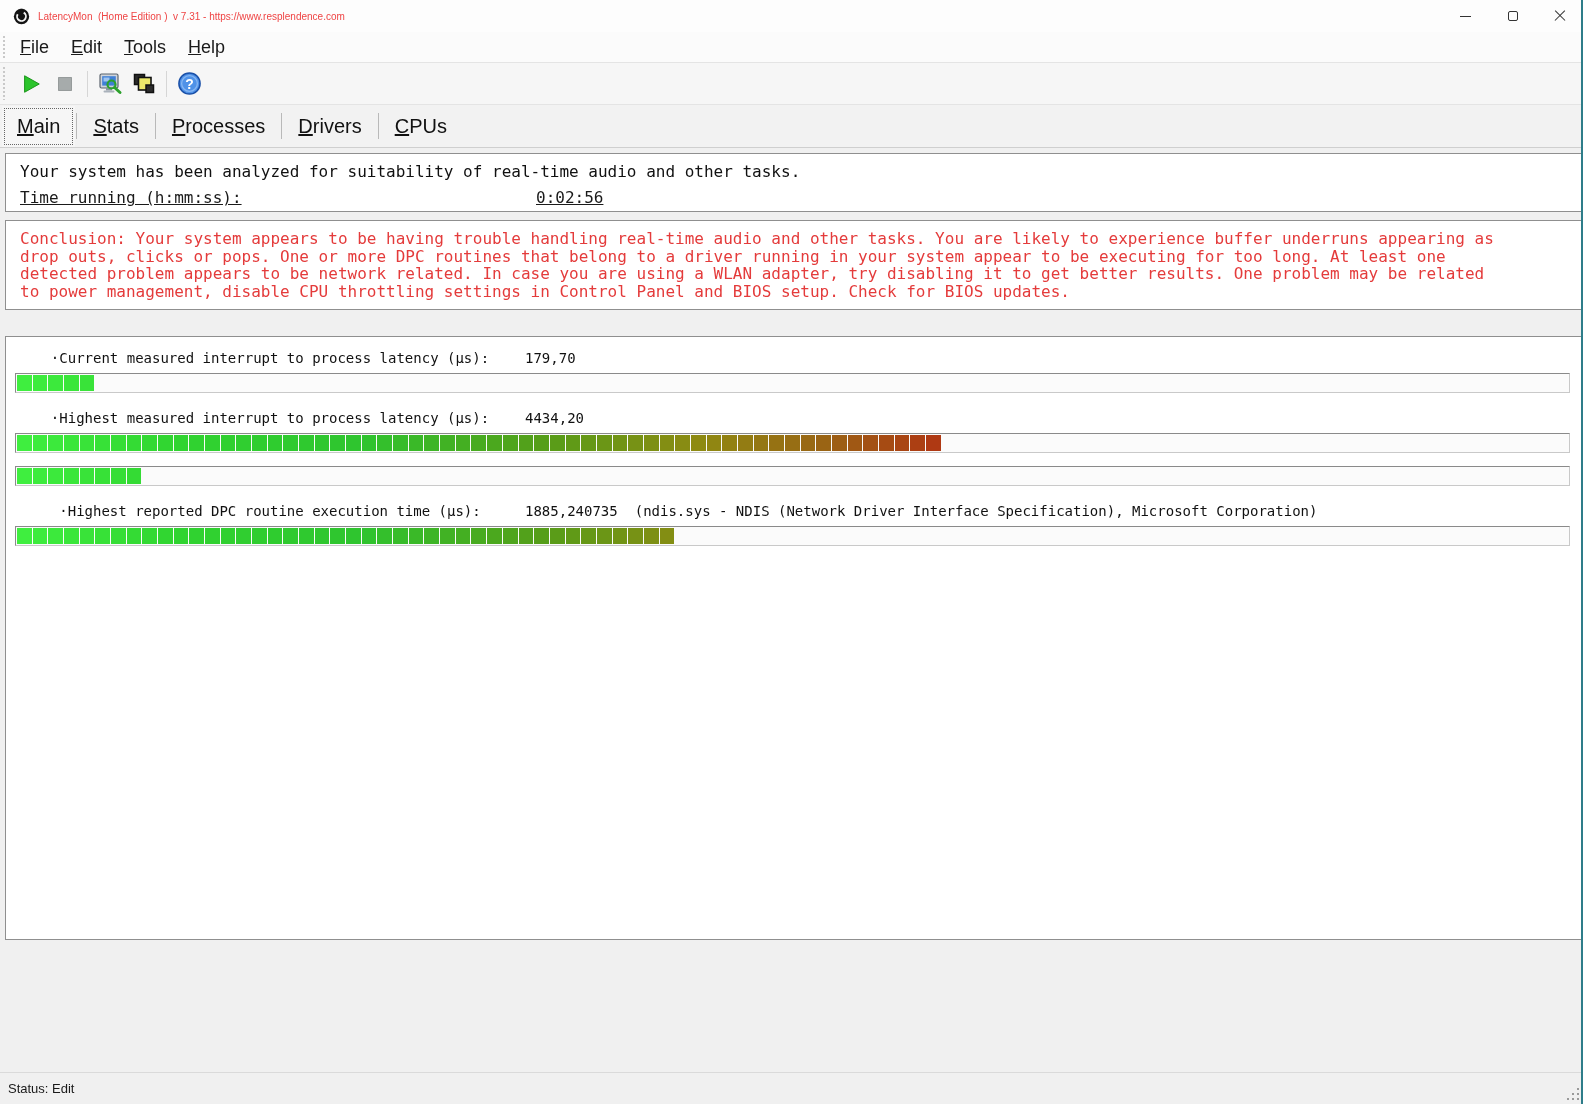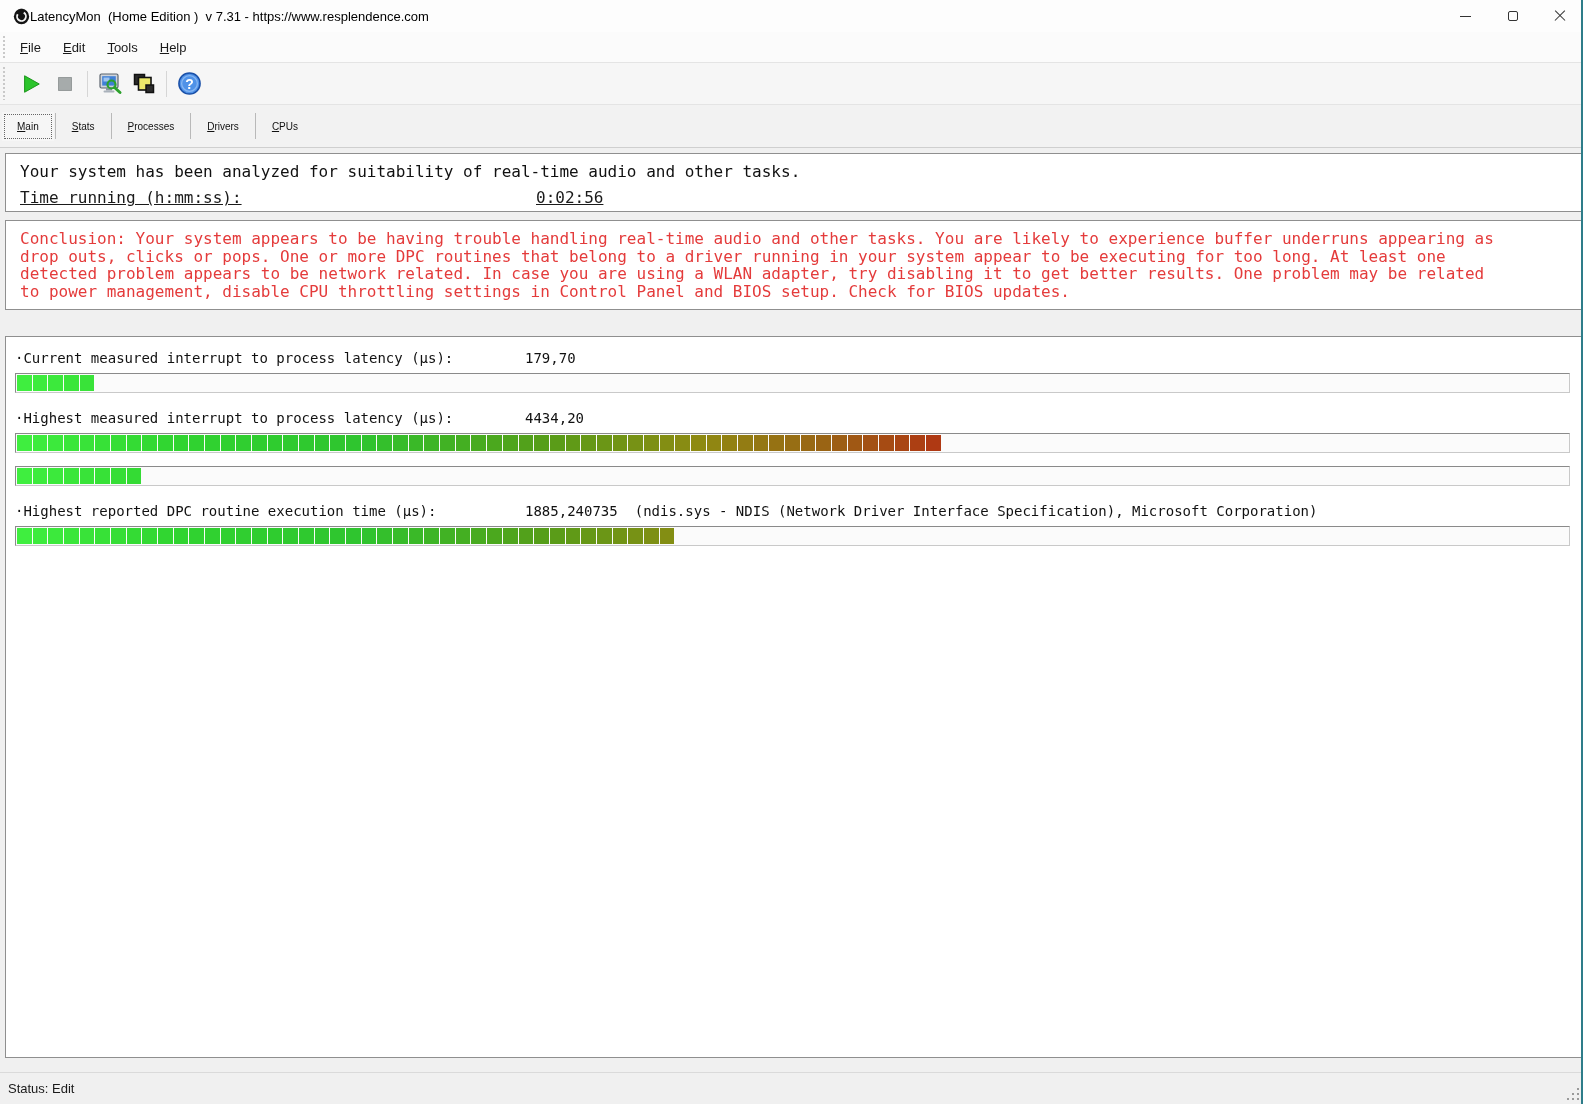--- a/index.html
+++ b/index.html
@@ -9,52 +9,52 @@
     background:#f0f0f0;
     position:relative;
     color:#1a1a1a;
   }
   
   .titlebar {
     height:32px; background:#fdfdfd; display:flex; align-items:center;
     padding-left:13px;
   }
   .app-logo { width:17px; height:17px; flex:0 0 17px; }
-  .title-text { font-size:13px; white-space:pre; color:#000000; }
+  .title-text { font-size:10px; margin-left:8px; white-space:pre; color:#ef4444; }
   .win-controls { margin-left:auto; display:flex; height:32px; }
   .win-btn { width:47px; height:32px; display:flex; align-items:center; justify-content:center; }
   .glyph-min { width:11px; height:1px; background:#333; }
   .glyph-max { width:10px; height:10px; border:1px solid #333; border-radius:2px; }
   .glyph-close { position:relative; width:12px; height:12px; }
   .glyph-close::before,.glyph-close::after {
     content:""; position:absolute; left:-1px; top:5px; width:14px; height:1.3px; background:#333;
   }
   .glyph-close::before { transform:rotate(45deg); }
   .glyph-close::after { transform:rotate(-45deg); }
   
   .menubar {
     height:30px; background:#fbfbfb; display:flex; align-items:center; padding-left:12px;
     position:relative;
   }
   .grip { position:absolute; left:3px; top:4px; bottom:4px; width:3px;
     background-image:repeating-linear-gradient(#c9c9c9 0 2px, transparent 2px 4px); width:2px;}
-  .menu-item { display:inline-block; font-size:13px; padding:3px 8px; margin-right:6px; }
+  .menu-item { display:inline-block; font-size:18px; padding:3px 8px; margin-right:6px; }
   .menu-item::first-letter { text-decoration:underline; }
   
   .toolbar {
     height:43px; background:#f6f6f6; border-top:1px solid #e4e4e4; border-bottom:1px solid #e4e4e4;
     display:flex; align-items:center; padding-left:14px; position:relative;
   }
   .tool-btn { width:34px; height:32px; display:flex; align-items:center; justify-content:center; }
   .tool-sep { width:1px; height:26px; background:#d6d6d6; margin:0 5px; }
   
   .tabbar {
     height:42px; background:#f2f2f2; display:flex; align-items:center; padding-left:2px;
   }
-  .tab { display:inline-block; font-size:10px; padding:9px 15px; position:relative; color:#111; }
+  .tab { display:inline-block; font-size:20px; padding:9px 15px; position:relative; color:#111; }
   .tab::first-letter { text-decoration:underline; }
   .tab.selected { outline:1px dotted #666; outline-offset:-3px; background:#f6f6f6; }
   .tab-sep { width:1px; height:26px; background:#b9b9b9; margin:0 1px; }
   
   .content {
     position:absolute; top:147px; left:0; right:0; bottom:32px;
     background:#f0f0f0; border-top:1px solid #cfcfcf;
   }
   .box {
     background:#fff; border:1px solid #8f8f8f; margin-left:5px; 
@@ -68,21 +68,21 @@
   .mini-scroll::before { top:0; }
   .mini-scroll::after { bottom:0; }
   .mono16 { font-family:"DejaVu Sans Mono","Liberation Mono",monospace; font-size:16px; }
   .mono14 { font-family:"DejaVu Sans Mono","Liberation Mono",monospace; font-size:14px; }
   .info-box { margin-top:5px; height:59px; padding:5px 14px 0 14px; }
   .info-line { line-height:26px; white-space:pre; color:#111; }
   .time-line { display:flex; line-height:26px;text-decoration:underline; }
   .time-label { flex:0 0 516px; white-space:pre; }
   .conclusion-box { margin-top:8px; height:90px; padding:9px 30px 8px 14px; }
   .conclusion-text { width:1490px; line-height:17.5px; color:#e43b3b; }
-  .measure-box { margin-top:26px; height:722px; padding:9px 12px 0 9px; }
+  .measure-box { margin-top:26px; height:604px; padding:9px 12px 0 9px;text-align:center; }
   .m-row { margin-bottom:13px; }
   .m-line { display:flex; line-height:25px; color:#111; }
   .m-label { flex:0 0 510px; white-space:pre; }
   .m-value { white-space:pre; }
   .m-detail { white-space:pre; margin-left:17px; }
   .m-track {
     height:20px; margin-top:2px; background:#fbfbfb;
     border:1px solid; border-color:#8a8a8a #c9c9c9 #c9c9c9 #8a8a8a;
     display:flex; padding:1px 0 1px 1px; overflow:hidden;
   }

